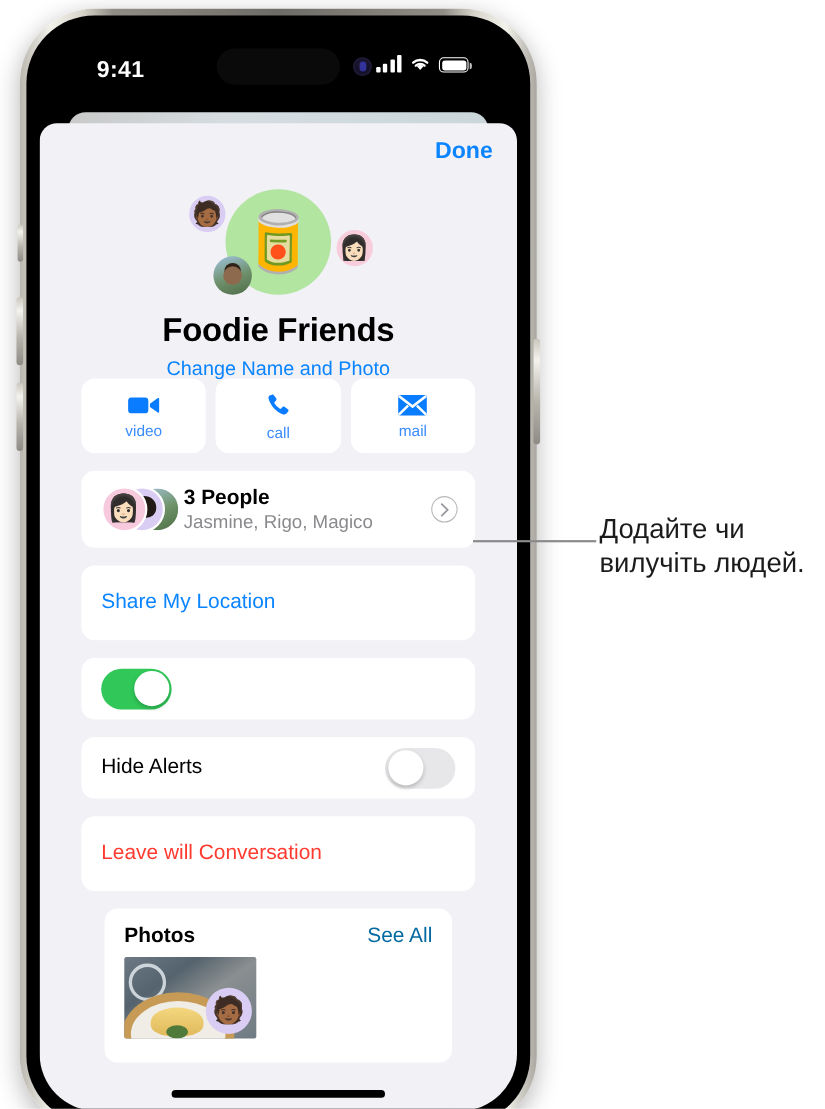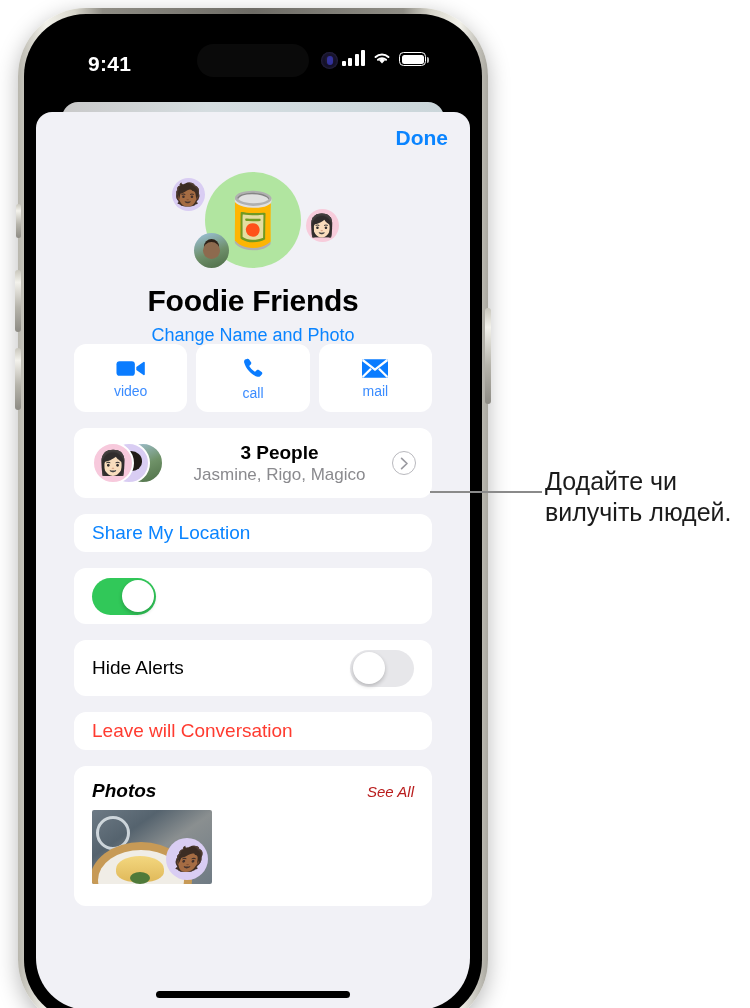--- a/index.html
+++ b/index.html
@@ -146,29 +146,29 @@
   .st {
     position:absolute; top:0; width:42px; height:42px; border-radius:50%;
     border:2.5px solid #fff; overflow:hidden;
     display:flex; align-items:center; justify-content:center; font-size:24px; line-height:1;
   }
   #st-3 { left:30px; background:linear-gradient(155deg,#a8c7e2 0%,#6f9268 55%,#4e6f47 100%); z-index:1;}
   #st-2 { left:16px; background:#d9cdf3; z-index:2; }
   #st-2::after{ content:""; position:absolute; left:10px; top:7px; width:22px; height:20px;
     border-radius:50% 50% 45% 45%; background:#211a16; }
   #st-1 { left:0;   background:#f7c9dc; z-index:3; }
-  #people-text { flex:1; margin-left:1px;text-align:center; }
+  #people-text { flex:1; margin-left:1px; }
   #people-title { font-size:19px; font-weight:700; color:#000; }
   #people-sub { font-size:17px; color:#8a8a8e; margin-top:1px; }
   #chev {
     width:24px; height:24px; border-radius:50%; border:1.3px solid #b9b9be;
     display:flex; align-items:center; justify-content:center; flex:0 0 auto;
   }
 
-  .row-simple { height:38px; display:flex; align-items:center; padding:0 18px; }
+  .row-simple { height:68px; display:flex; align-items:center; padding:0 18px; }
   .row-link  { font-size:19px; color:#0a84ff; cursor:pointer; }
   .row-danger{ font-size:19px; color:#ff3b30; cursor:pointer; }
   .row-label { font-size:19px; color:#000; flex:1; }
 
   .toggle { width:64px; height:37px; border-radius:19px; position:relative; cursor:pointer; flex:0 0 auto; }
   .toggle.on  { background:#31c859; }
   .toggle.off { background:#e7e7ea; }
   .toggle .knob {
     position:absolute; top:2.5px; width:32px; height:32px; border-radius:50%;
     background:#fff; box-shadow:0 2px 4px rgba(0,0,0,.22);
@@ -176,26 +176,26 @@
   .toggle.on  .knob { right:2.5px; }
   .toggle.off .knob { left:2.5px; }
 
   #footnote {
     margin:9px 48px 0 52px; font-size:15px; color:#7d7d82; line-height:1.32;
   }
   #footnote a { color:#0a84ff; text-decoration:none; }
 
   
   #photos-card {
-    background:#fff; border-radius:12px; margin:0 38px;
-    height:140px; overflow:hidden;font-style:italic;
+    background:#fff; border-radius:12px; margin:0 59px;
+    height:140px; overflow:hidden;
   }
   #photos-head { display:flex; align-items:center; padding:14px 18px 0 18px; }
   #photos-title { font-size:19px; font-weight:700; color:#000; flex:1; }
-  #see-all { font-size:15px; color:#b91c1c; cursor:pointer; }
+  #see-all { font-size:19px; color:#0369a1; cursor:pointer; }
   #thumbs { display:flex; gap:5px; padding:8px 0 0 18px; }
   .thumb {
     position:relative; width:120px; height:74px; border-radius:2px; overflow:hidden;
     background: linear-gradient(145deg,#6d7a85 0%,#55636e 30%,#8a8f90 55%,#6f7b84 100%);
     flex:0 0 auto;
   }
   .thumb .plate {
     position:absolute; left:6px; bottom:-26px; width:86px; height:60px; border-radius:50%;
     background:#f0ede6; box-shadow: 0 0 0 8px #c79a56;
   }

